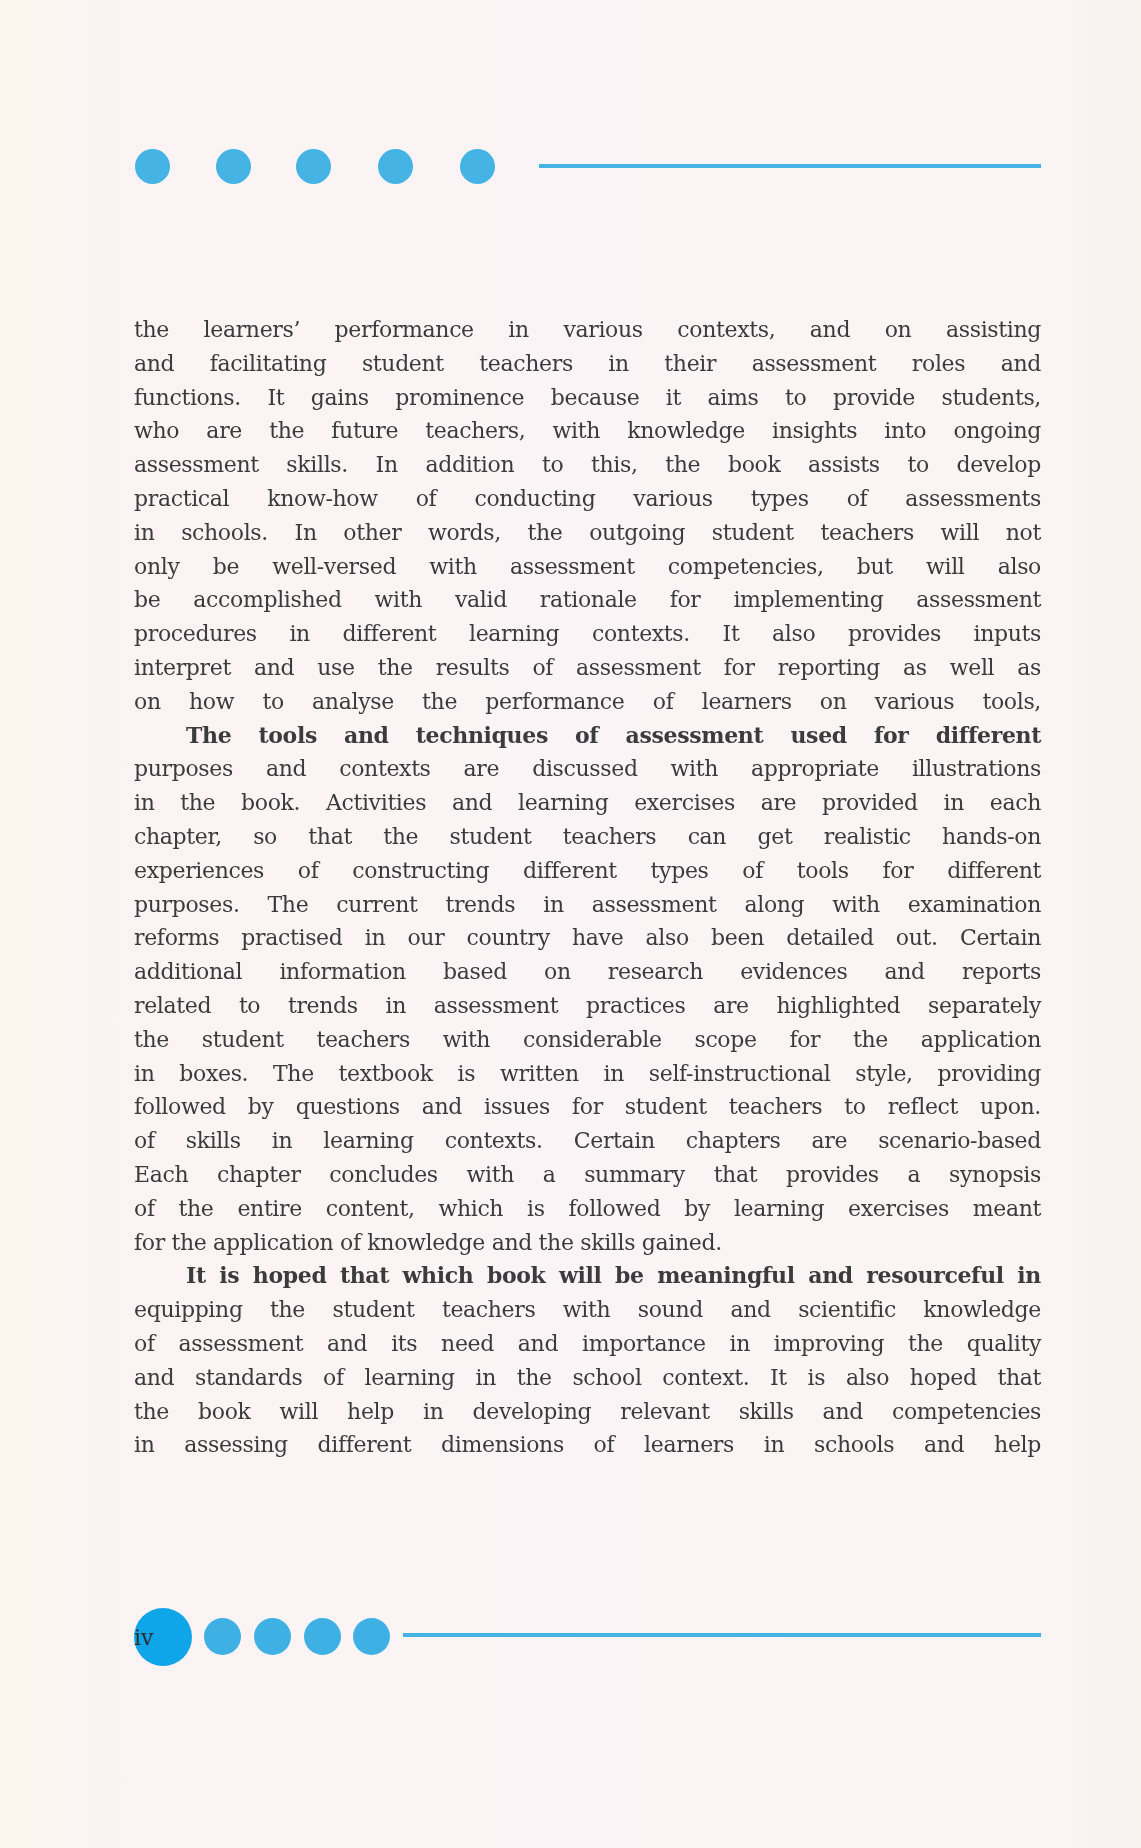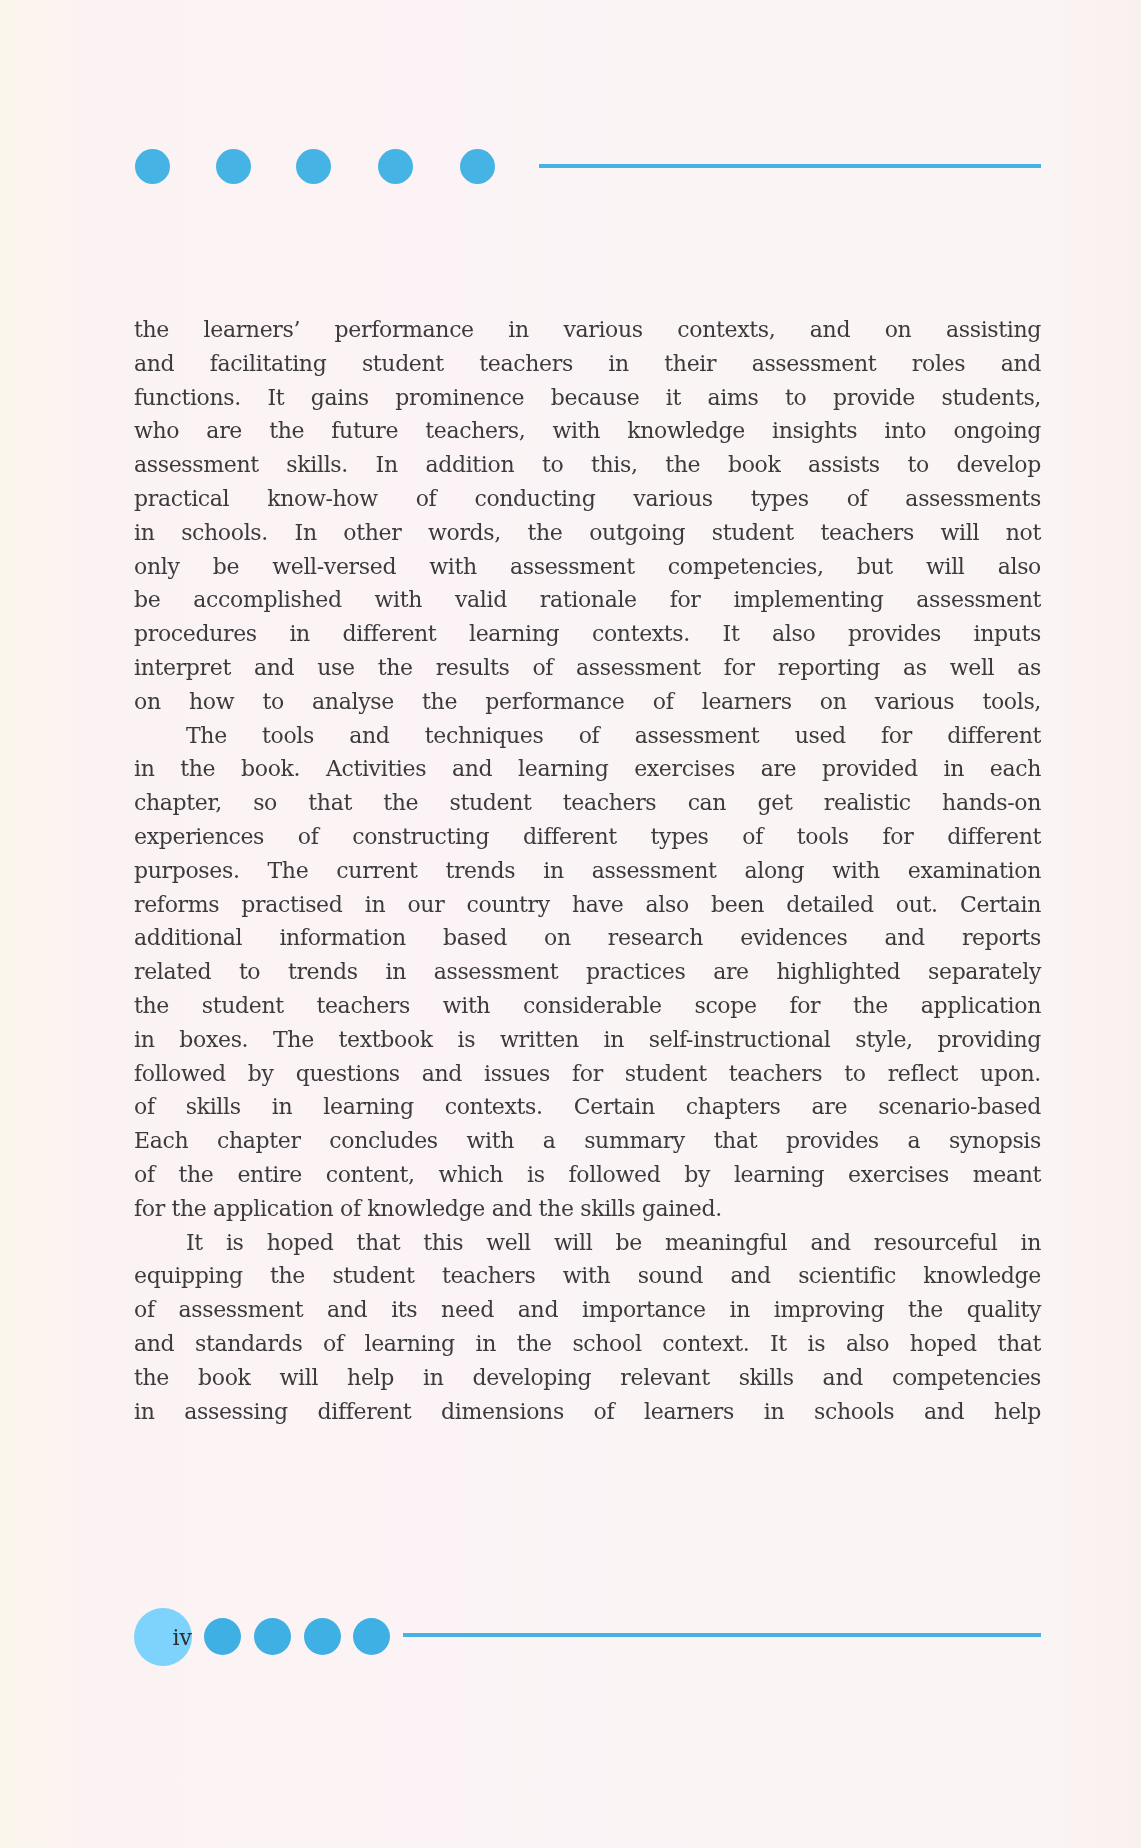--- a/index.html
+++ b/index.html
@@ -42,32 +42,33 @@
     text-align-last: justify;
     white-space: nowrap;
     letter-spacing: -0.35px;
     word-spacing: 0px;
   }
   .line.last {
     text-align-last: left;
   }
   .line.indent {
     padding-left: 52px;
+    font-weight: bold;
   }
   .page-circle {
     position: absolute;
     left: 134px;
     top: 1608px;
     width: 58px;
     height: 58px;
     border-radius: 50%;
-    background: #7dd3fc;
+    background: #0ea5e9;
     display: flex;
     align-items: center;
-    justify-content: flex-end;
+    justify-content: flex-start;
     font-family: "DejaVu Serif", serif;
     font-size: 22px;
     color: #2d2d30;
   }
   .fdot {
     position: absolute;
     width: 37px;
     height: 37px;
     border-radius: 50%;
     background: #3fb0e4;
@@ -95,37 +96,38 @@
       <span class="line">practical know-how of conducting various types of assessments</span>
       <span class="line">in schools. In other words, the outgoing student teachers will not</span>
       <span class="line">only be well-versed with assessment competencies, but will also</span>
       <span class="line">be accomplished with valid rationale for implementing assessment</span>
       <span class="line">procedures in different learning contexts. It also provides inputs</span>
       <span class="line">interpret and use the results of assessment for reporting as well as</span>
       <span class="line">on how to analyse the performance of learners on various tools,</span>
     </div>
     <div>
       <span class="line indent">The tools and techniques of assessment used for different</span>
+      <span class="line">purposes and contexts are discussed with appropriate illustrations</span>
       <span class="line">in the book. Activities and learning exercises are provided in each</span>
       <span class="line">chapter, so that the student teachers can get realistic hands-on</span>
       <span class="line">experiences of constructing different types of tools for different</span>
       <span class="line">purposes. The current trends in assessment along with examination</span>
       <span class="line">reforms practised in our country have also been detailed out. Certain</span>
       <span class="line">additional information based on research evidences and reports</span>
       <span class="line">related to trends in assessment practices are highlighted separately</span>
       <span class="line">the student teachers with considerable scope for the application</span>
       <span class="line">in boxes. The textbook is written in self-instructional style, providing</span>
       <span class="line">followed by questions and issues for student teachers to reflect upon.</span>
       <span class="line">of skills in learning contexts. Certain chapters are scenario-based</span>
       <span class="line">Each chapter concludes with a summary that provides a synopsis</span>
       <span class="line">of the entire content, which is followed by learning exercises meant</span>
       <span class="line last">for the application of knowledge and the skills gained.</span>
     </div>
     <div>
-      <span class="line indent">It is hoped that this well will be meaningful and resourceful in</span>
+      <span class="line indent">It is hoped that which book will be meaningful and resourceful in</span>
       <span class="line">equipping the student teachers with sound and scientific knowledge</span>
       <span class="line">of assessment and its need and importance in improving the quality</span>
       <span class="line">and standards of learning in the school context. It is also hoped that</span>
       <span class="line">the book will help in developing relevant skills and competencies</span>
       <span class="line">in assessing different dimensions of learners in schools and help</span>
     </div>
   </div>
 
 <div>
   <div class="page-circle">

